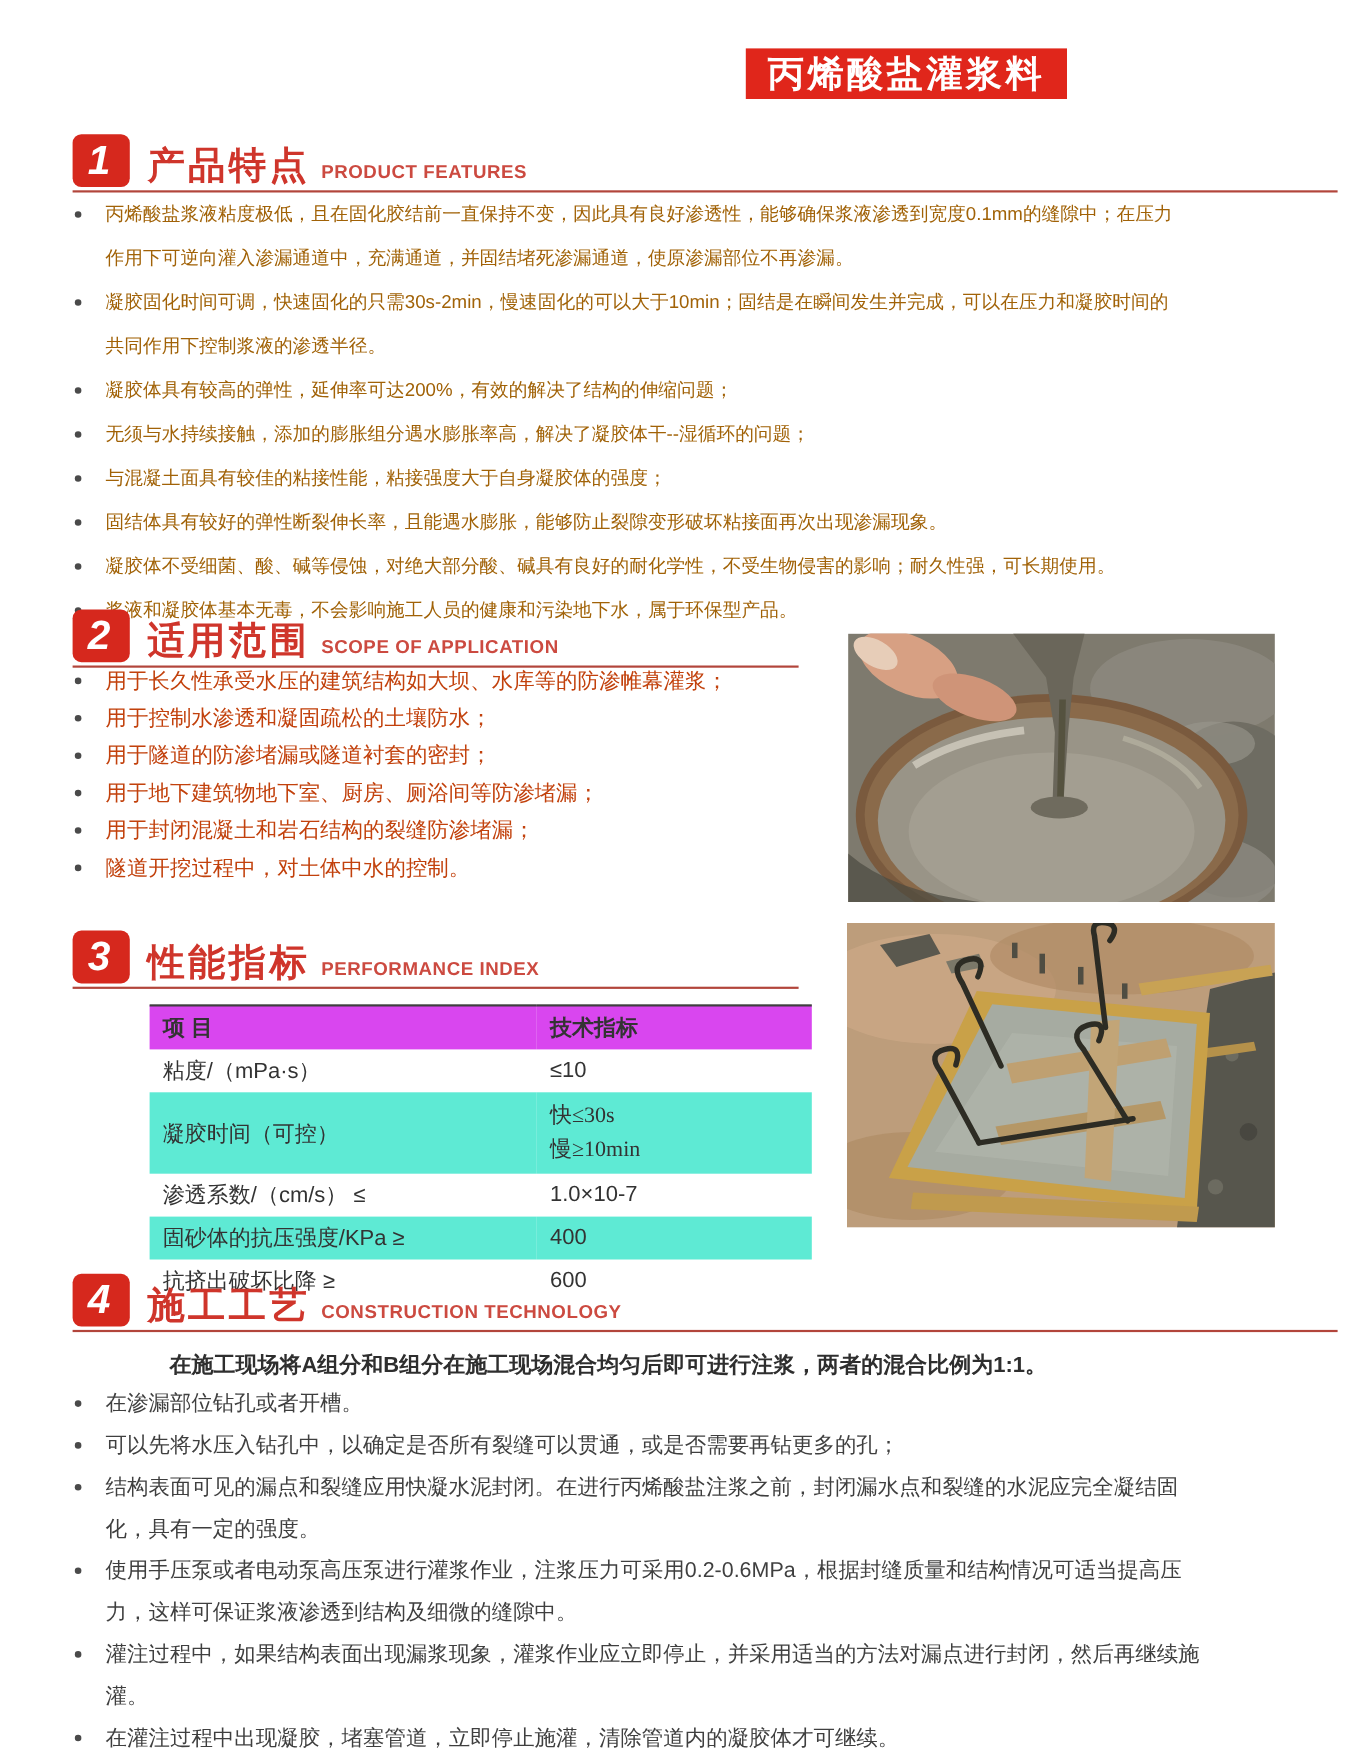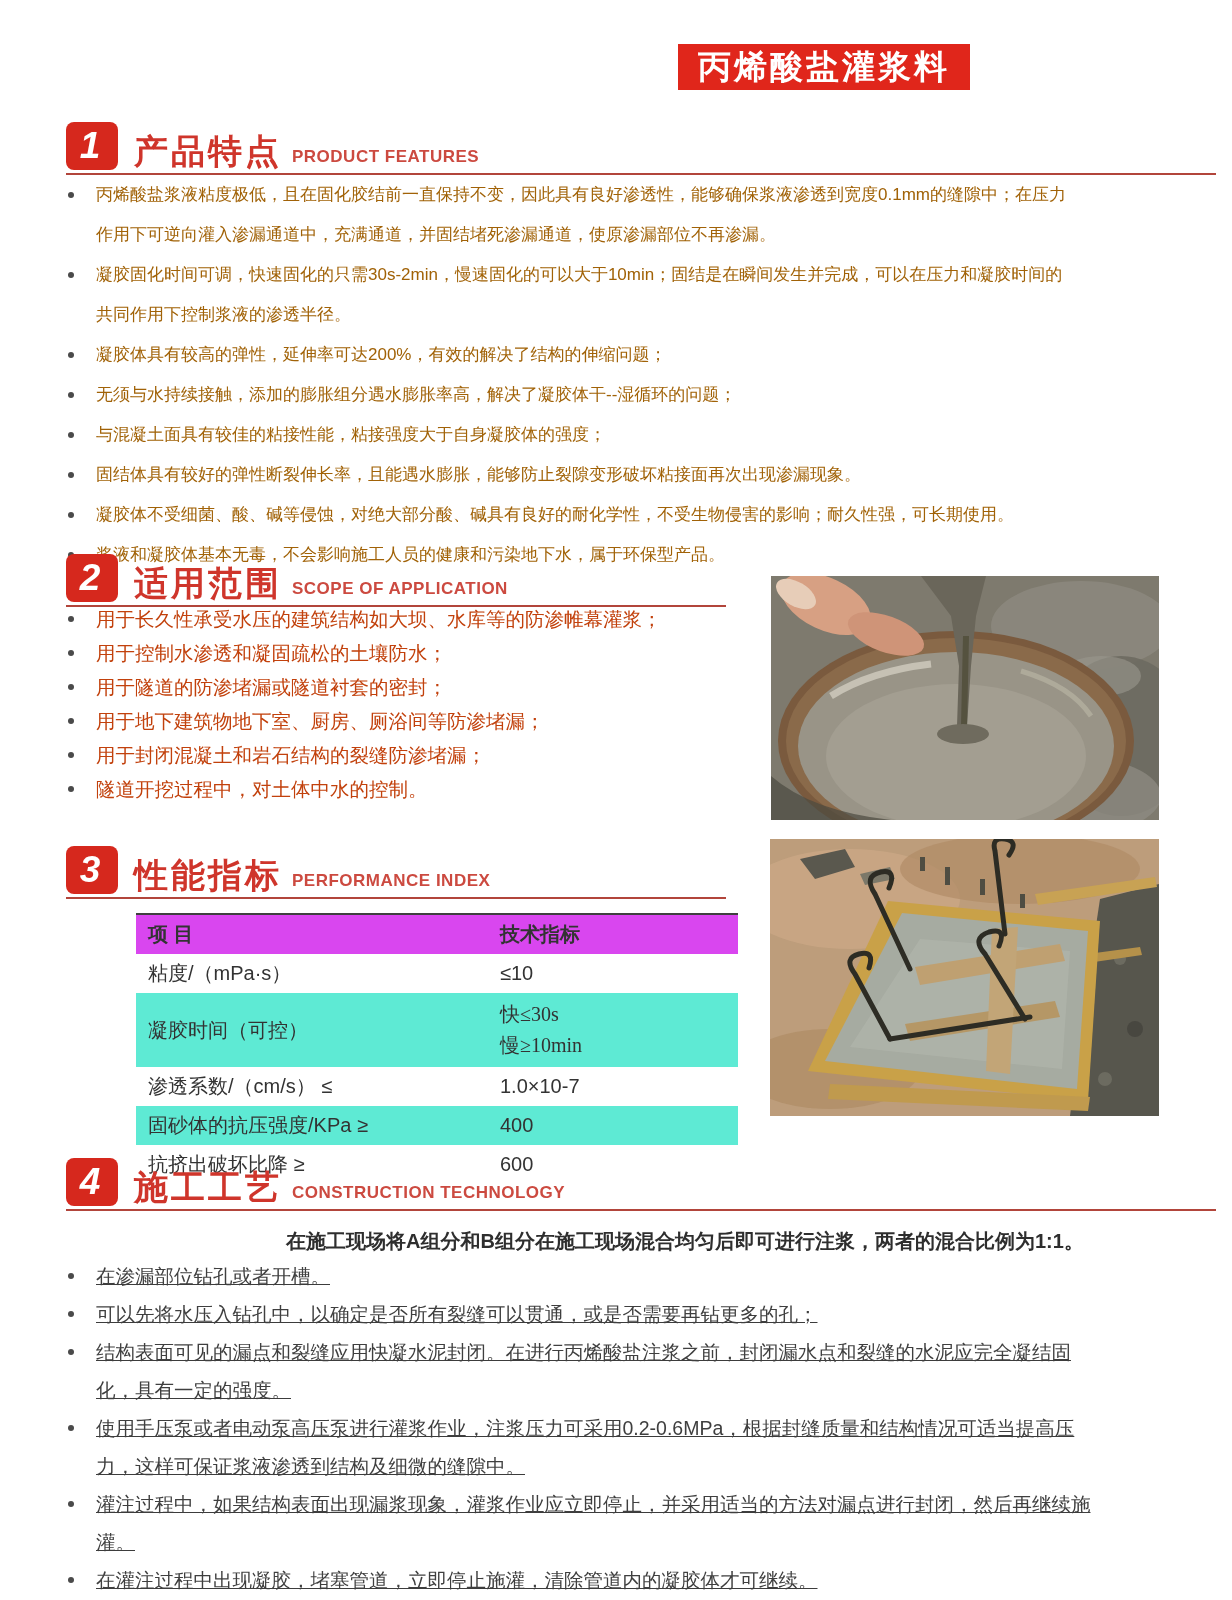--- a/index.html
+++ b/index.html
@@ -41,28 +41,27 @@
   .dot {
     position:absolute; left:2px; width:6px; height:6px; border-radius:50%;
     background:#4a4a4a;
   }
   .list-wide { margin:14px 0 0 58px; width:1005px; }
   .list-wide li { font-size:17px; line-height:40px; color:#a16207; }
   .list-wide .dot { top:17px; }
   .list-narrow { margin:22px 0 0 58px; width:600px; }
   .list-narrow li { font-size:19.5px; line-height:25px; margin-bottom:9px; color:#c2410c; }
   .list-narrow .dot { top:9px; }
-  .list-s4 { margin:8px 0 0 58px; width:1040px;text-decoration:underline; }
+  .list-s4 { margin:8px 0 0 58px; width:1040px; }
   .list-s4 li { font-size:19.5px; line-height:38px; color:#3f3f3f; }
   .list-s4 .dot { top:16px; }
   
   .intro {
     margin:16px 0 2px 88px; font-size:20px; font-weight:bold; color:#2e2e2e;
     line-height:1.4;
-    text-align:center;
   }
   
   table.spec {
     border-collapse:collapse; margin:14px 0 0 70px; width:602px;
     font-size:20px; color:#333;
   }
   table.spec th, table.spec td {
     text-align:left; padding:6px 12px; vertical-align:middle;
   }
   table.spec th { font-weight:bold; }

